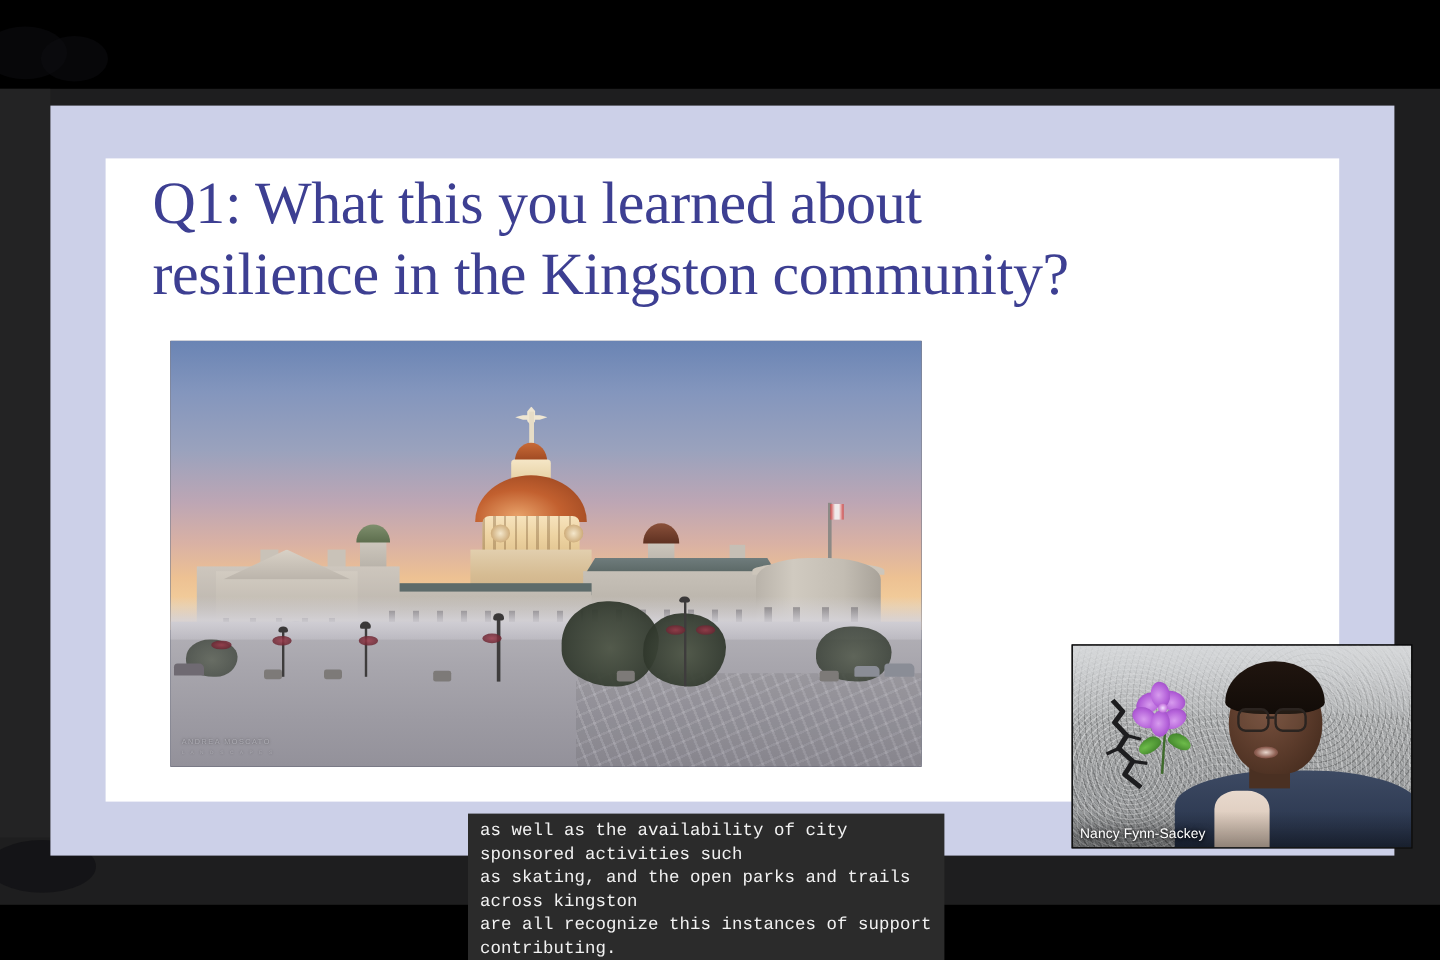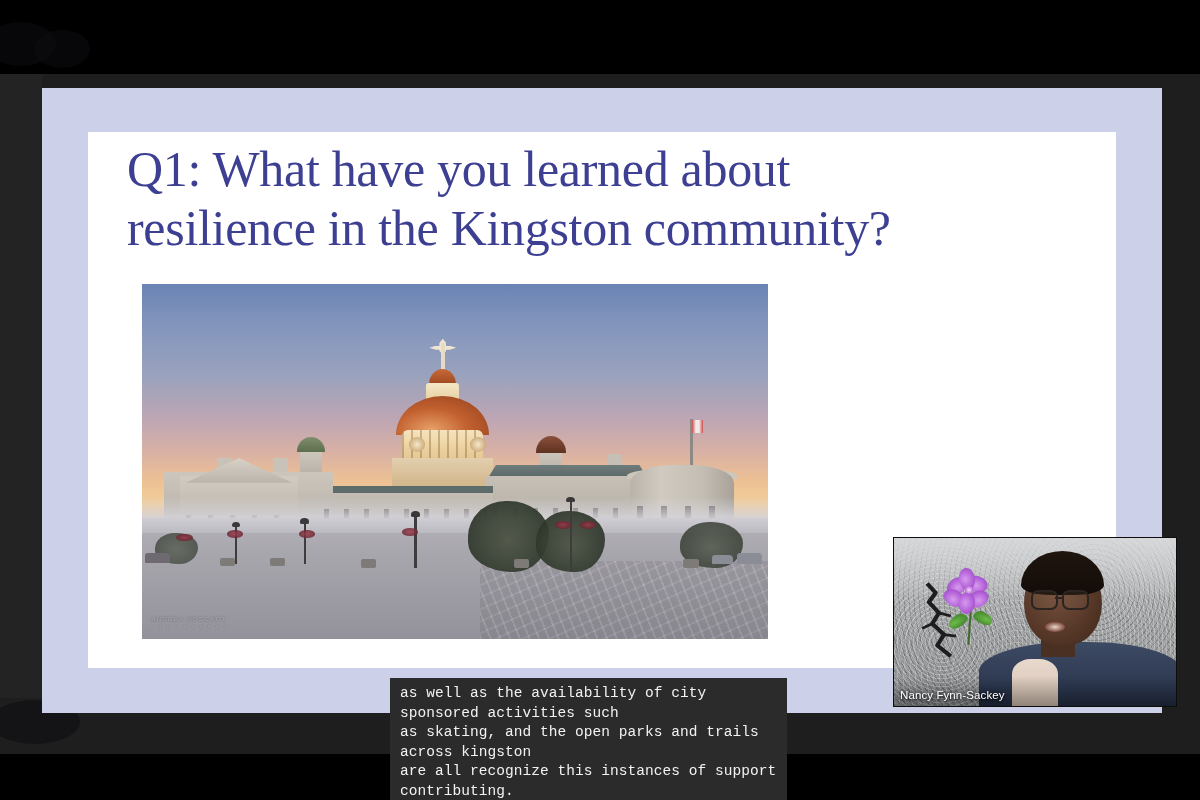--- a/index.html
+++ b/index.html
@@ -519,21 +519,21 @@
   <div class="app-frame-inner-dark"></div>
 
   <div class="bezel-smudge" style="left:-14px; top:22px; width:70px; height:44px;"></div>
   <div class="bezel-smudge" style="left:34px; top:30px; width:56px; height:38px;"></div>
   <div class="bezel-smudge" style="left:-10px; top:700px; width:90px; height:44px;"></div>
 
   <div id="slide">
 
     <div id="slide-canvas">
 
-      <div id="slide-title">Q1: What have you learned about
+      <div id="slide-title">Q1: What this you learned about
 resilience in the Kingston community?</div>
 
       <div id="photo-wrap">
         <div id="photo">
           <div class="sky"></div>
 
           <div class="flagpole"></div>
           <div class="flag"></div>
 
           <div class="bldg spire-cross-h"></div>

